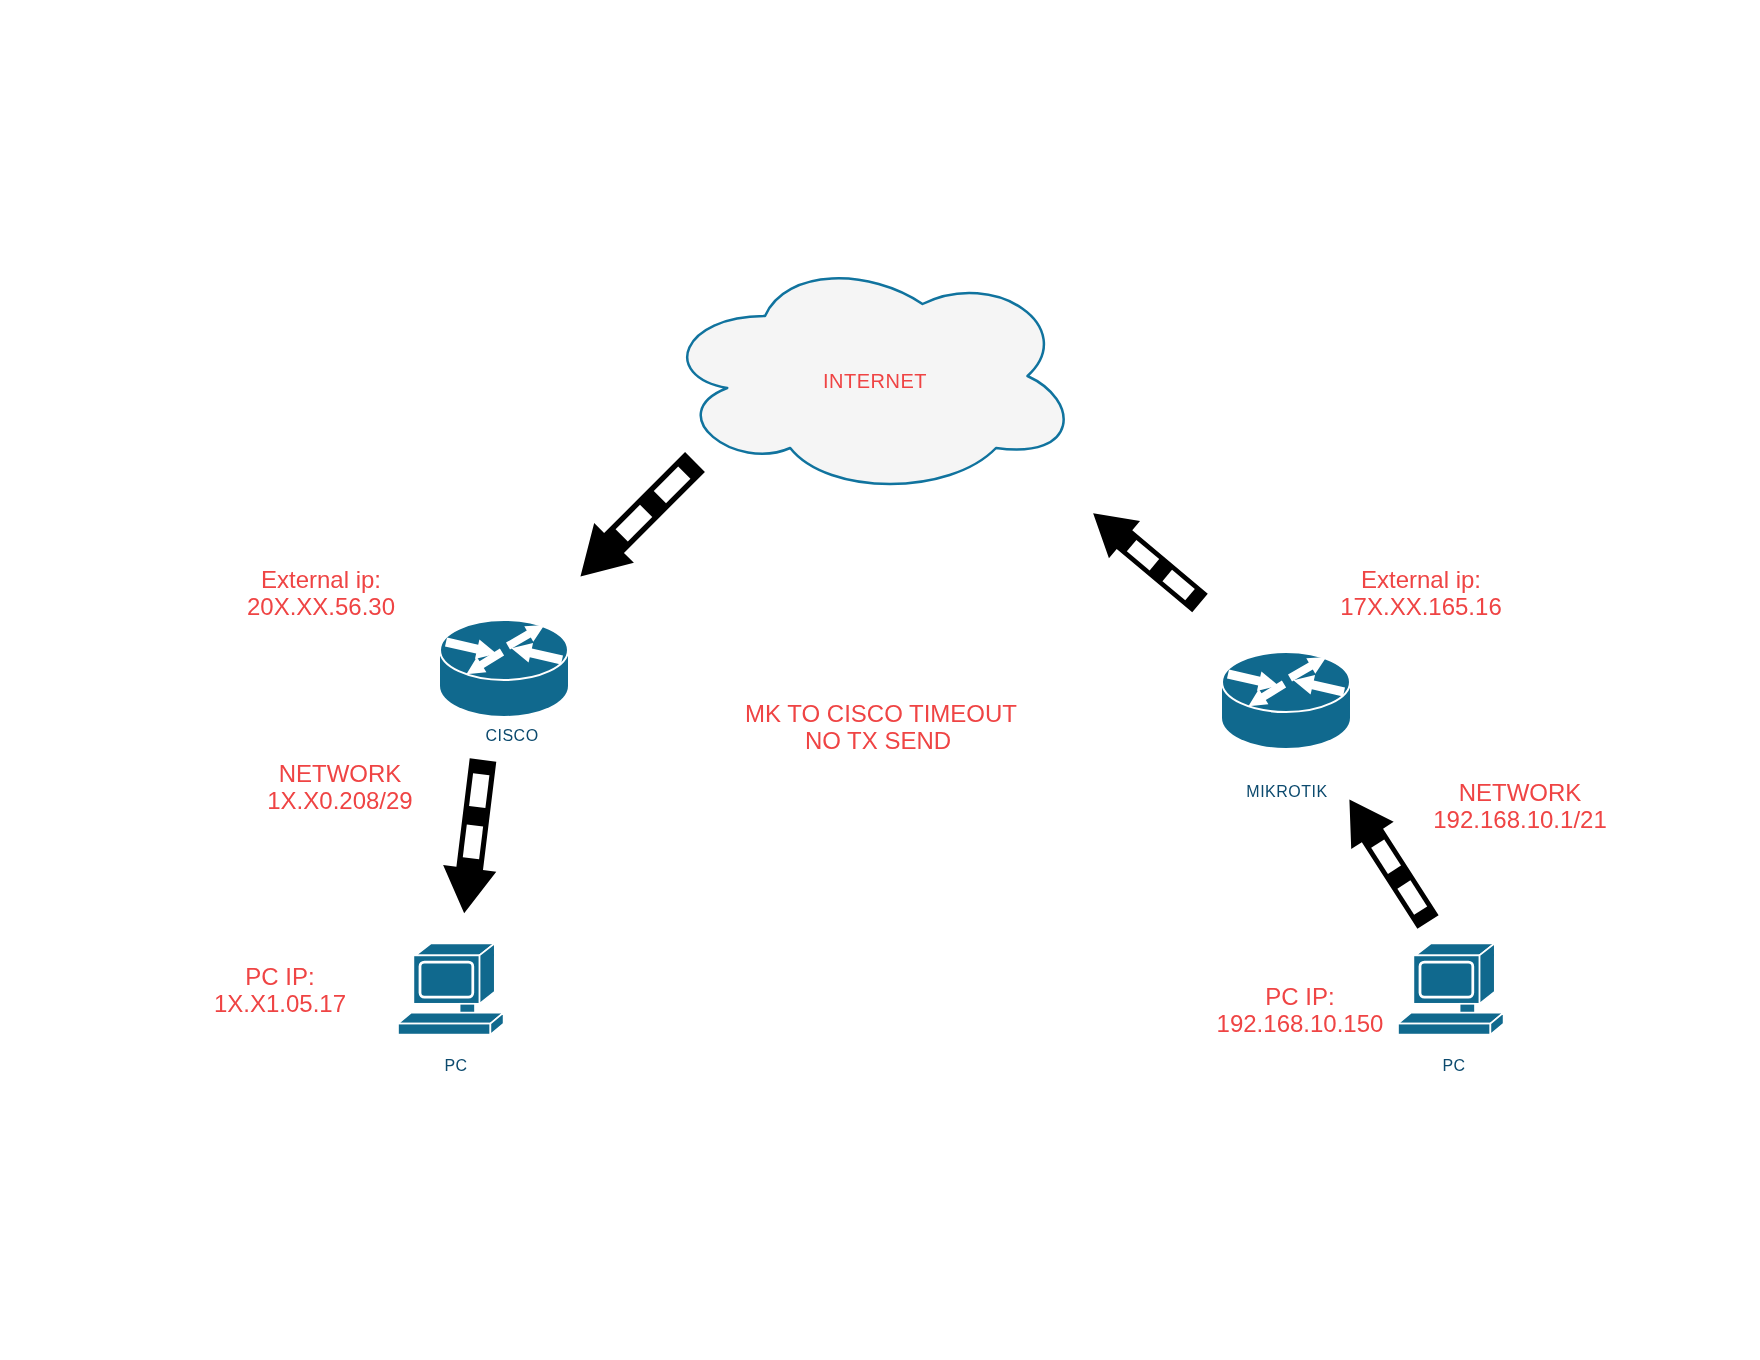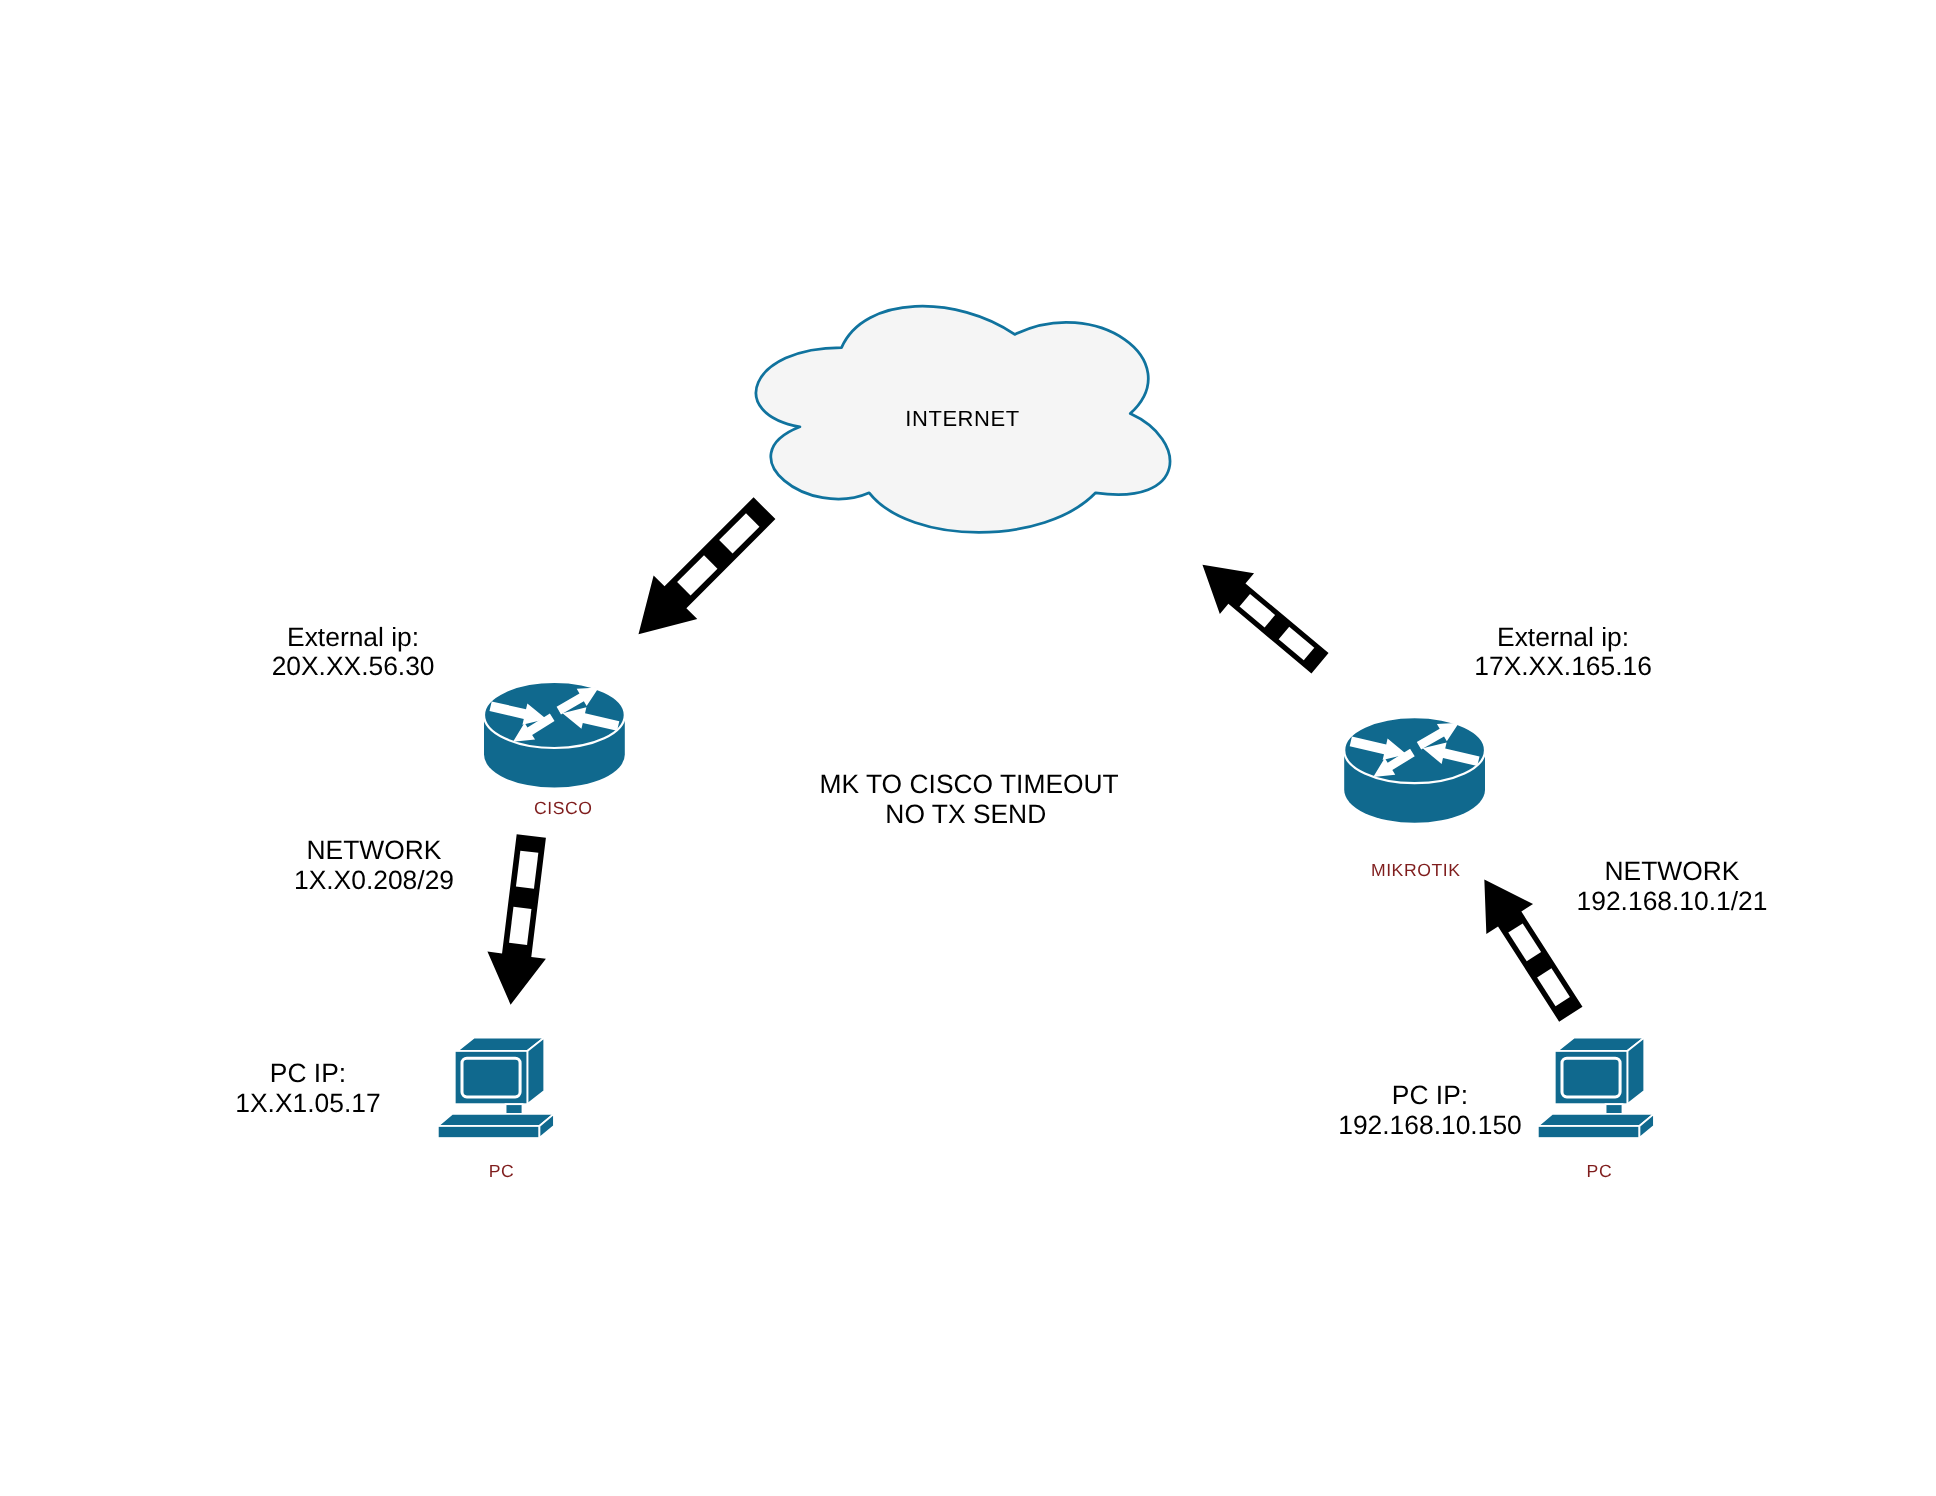--- a/index.html
+++ b/index.html
@@ -16,26 +16,26 @@
     font-family: "Liberation Sans", "DejaVu Sans", sans-serif;
   }
   .canvas svg.diagram {
     position: absolute;
     left: 0;
     top: 0;
   }
   .label {
     position: absolute;
     text-align: center;
-    color: #000000;
+    color: #ef4444;
     line-height: 1.14;
     white-space: nowrap;
   }
   .label.info  { font-size: 24px; }
-  .label.node  { font-size: 16px; color: #7f1d1d; letter-spacing: 0.5px; }
+  .label.node  { font-size: 16px; color: #0c4a6e; letter-spacing: 0.5px; }
   .label.cloud-title { font-size: 20px; letter-spacing: 0.5px; }
 </style>
 </head>
 <body>
 
 <div class="canvas">
 
   <svg class="diagram" width="1760" height="1360" viewBox="0 0 1760 1360">
 
     <g transform="translate(660,256)">

